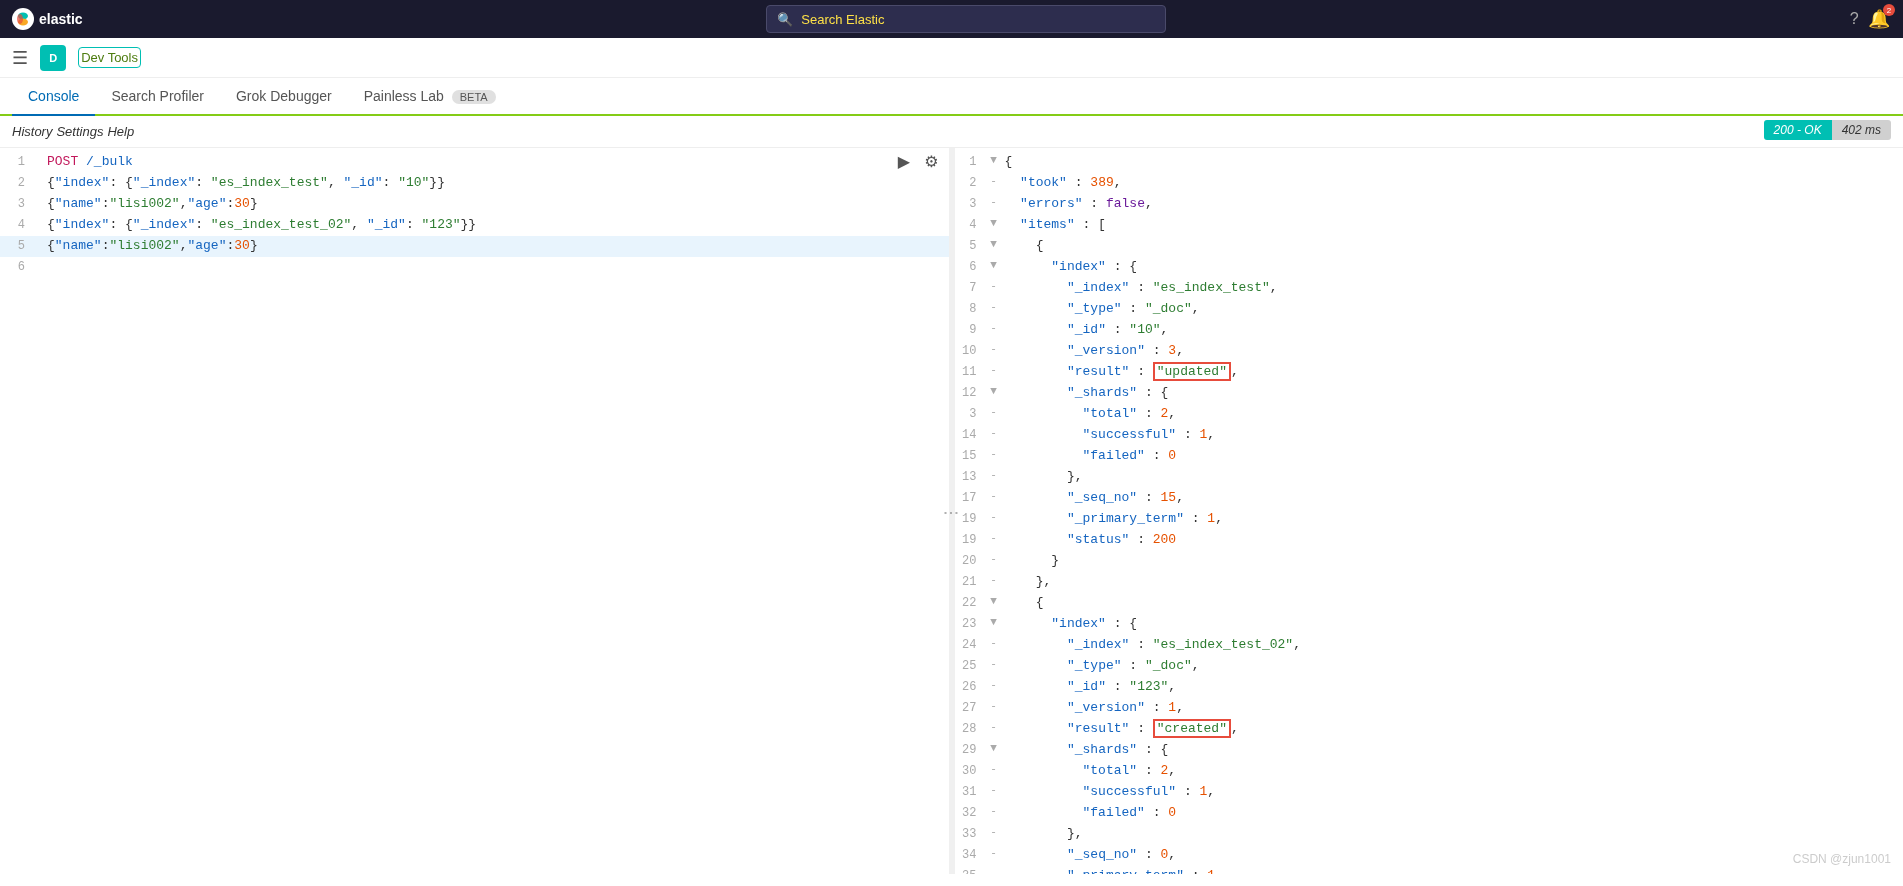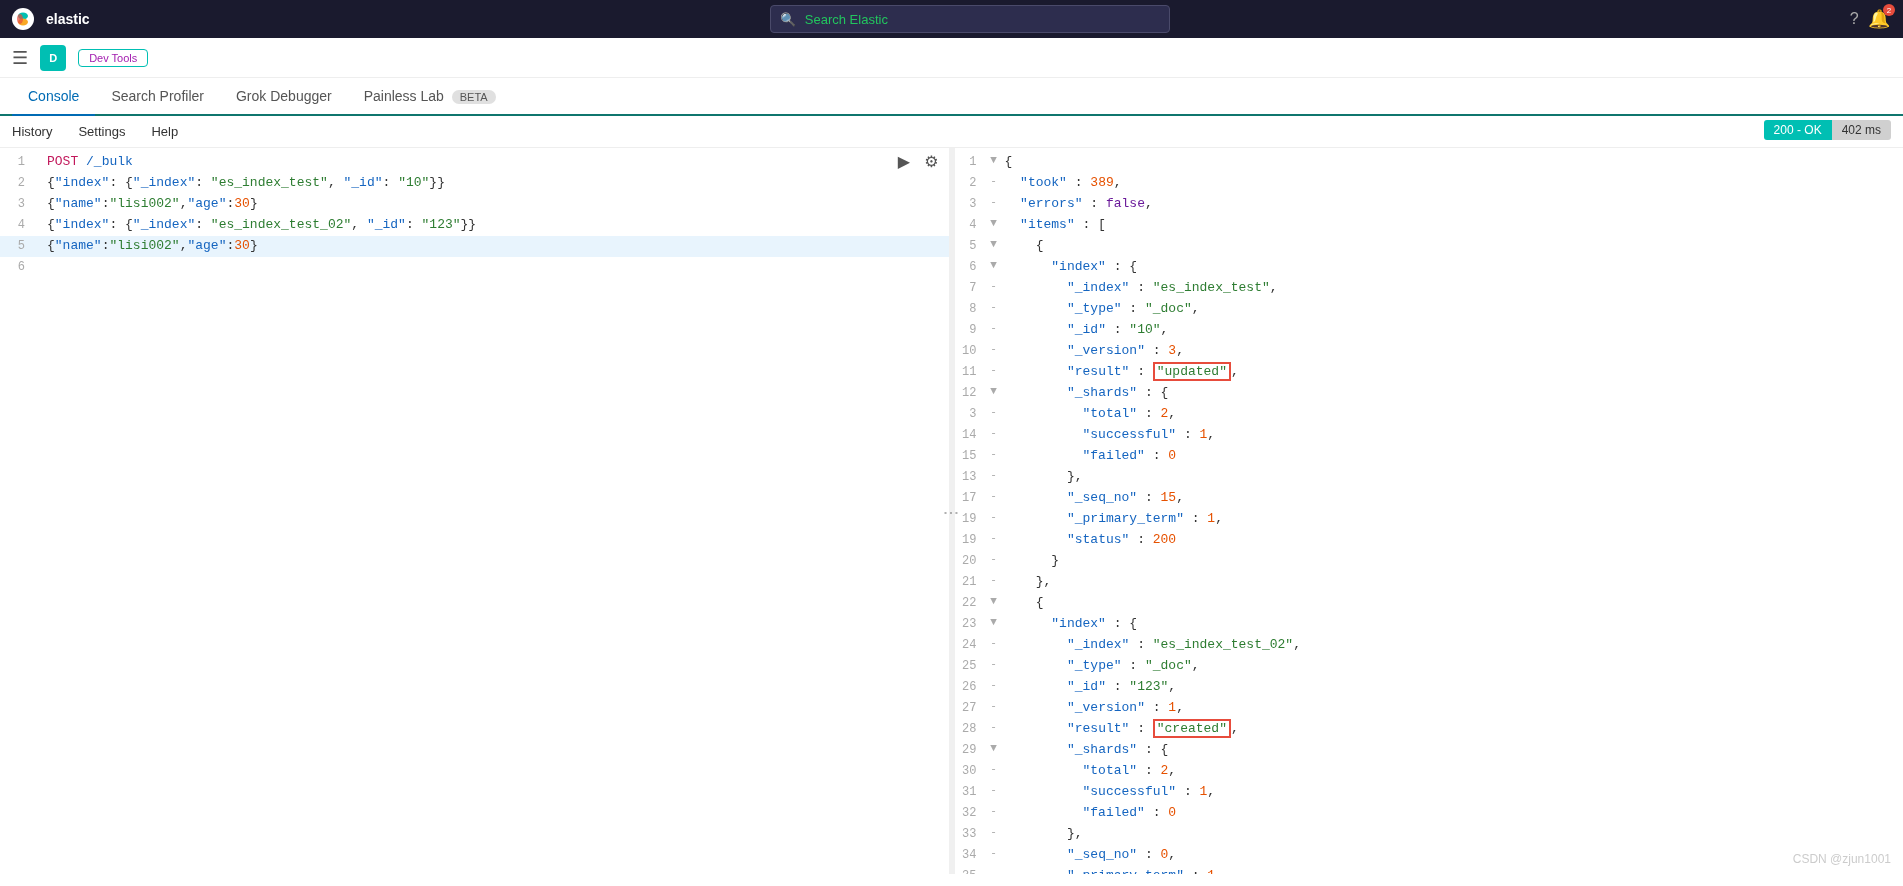--- a/index.html
+++ b/index.html
@@ -10,21 +10,21 @@
       background: #1a1a2e;
       height: 38px;
       display: flex;
       align-items: center;
       padding: 0 12px;
       gap: 12px;
     }
     .elastic-logo {
       display: flex;
       align-items: center;
-      gap: 12px;
+      gap: 5px;
       color: #fff;
       font-size: 14px;
       font-weight: 600;
     }
     .search-bar-container {
       flex: 1;
       display: flex;
       justify-content: center;
     }
     .search-bar {
@@ -88,32 +88,32 @@
       border-radius: 4px;
       display: flex;
       align-items: center;
       justify-content: center;
       color: #fff;
       font-size: 11px;
       font-weight: bold;
     }
     .dev-tools-badge {
       border: 1px solid #00bfb3;
-      color: #a21caf;
+      color: #4d7c0f;
       border-radius: 4px;
-      padding: 2px 10px;
-      font-size: 11px;
+      padding: 2px 2px;
+      font-size: 13px;
       cursor: pointer;
     }
 
     
     .tabs-bar {
       display: flex;
       align-items: center;
-      border-bottom: 2px solid #0f766e;
+      border-bottom: 2px solid #84cc16;
       background: #fff;
       padding: 0 12px;
       gap: 0;
     }
     .tab {
       padding: 10px 16px;
       font-size: 14px;
       color: #555;
       cursor: pointer;
       border-bottom: 2px solid transparent;
@@ -269,43 +269,44 @@
       right: 12px;
       color: #ccc;
       font-size: 12px;
     }
 
     .sub-nav-row {
       position: relative;
       display: flex;
       align-items: center;
       padding: 4px 12px;
-      gap: 26px;
+      gap: 4px;
       background: #fff;
       border-bottom: 1px solid #eee;
       height: 32px;
+      font-style: italic;
     }
   </style>
 </head>
 <body>
 
 <div class="top-bar">
   <div class="elastic-logo">
     <svg width="22" height="22" viewBox="0 0 22 22">
       <circle cx="11" cy="11" r="11" fill="white"></circle>
       <ellipse cx="11" cy="8" rx="5" ry="3.5" fill="#00bfb3"></ellipse>
       <ellipse cx="11" cy="14" rx="5" ry="3.5" fill="#f9a825"></ellipse>
       <ellipse cx="8" cy="11" rx="3" ry="5" fill="#e74c3c" opacity="0.7"></ellipse>
     </svg>
     <span>elastic</span>
   </div>
   <div class="search-bar-container">
     <div class="search-bar">
       <span>🔍</span>
-      <span style="color:#22c55e;font-size:13px;">Search Elastic</span>
+      <span style="color:#fde047;font-size:13px;">Search Elastic</span>
     </div>
   </div>
   <div class="top-bar-icons">
     <div class="top-bar-icon" style="color:#aaa;">?</div>
     <div class="top-bar-icon" style="position:relative;">
       <span style="color:#aaa;font-size:18px;">🔔</span>
       <span class="notification-badge">2</span>
     </div>
   </div>
 </div>

